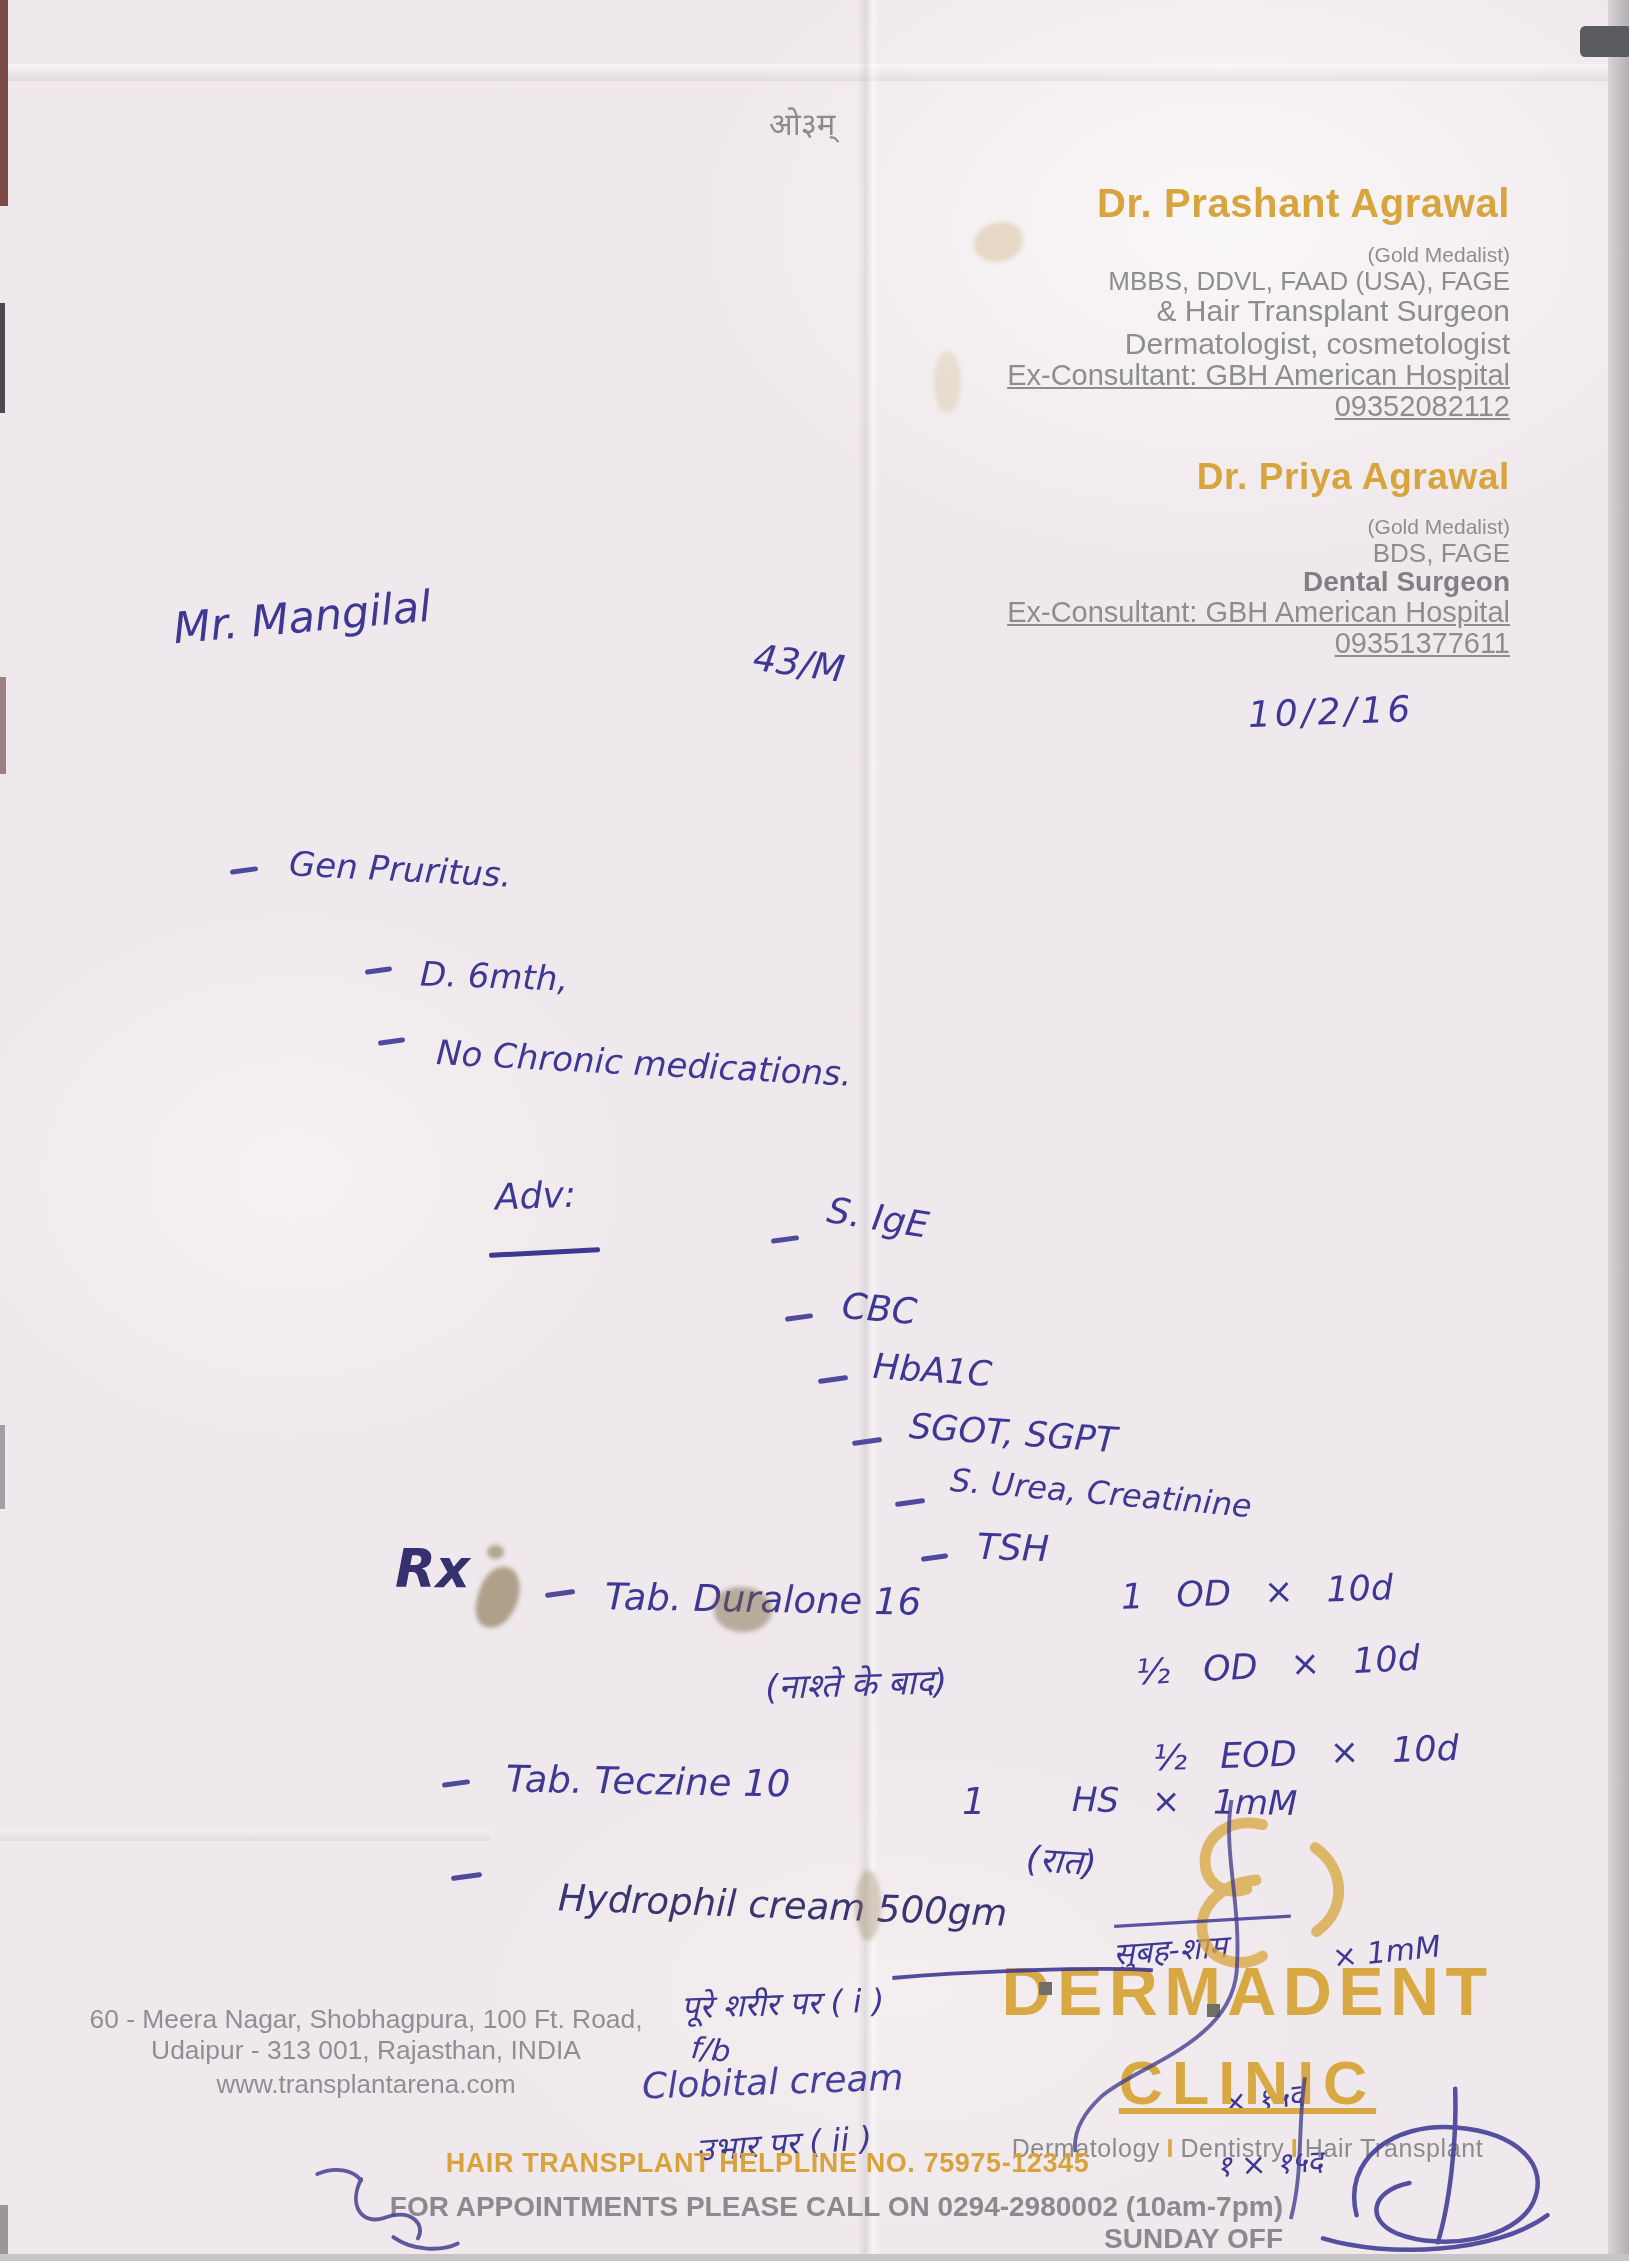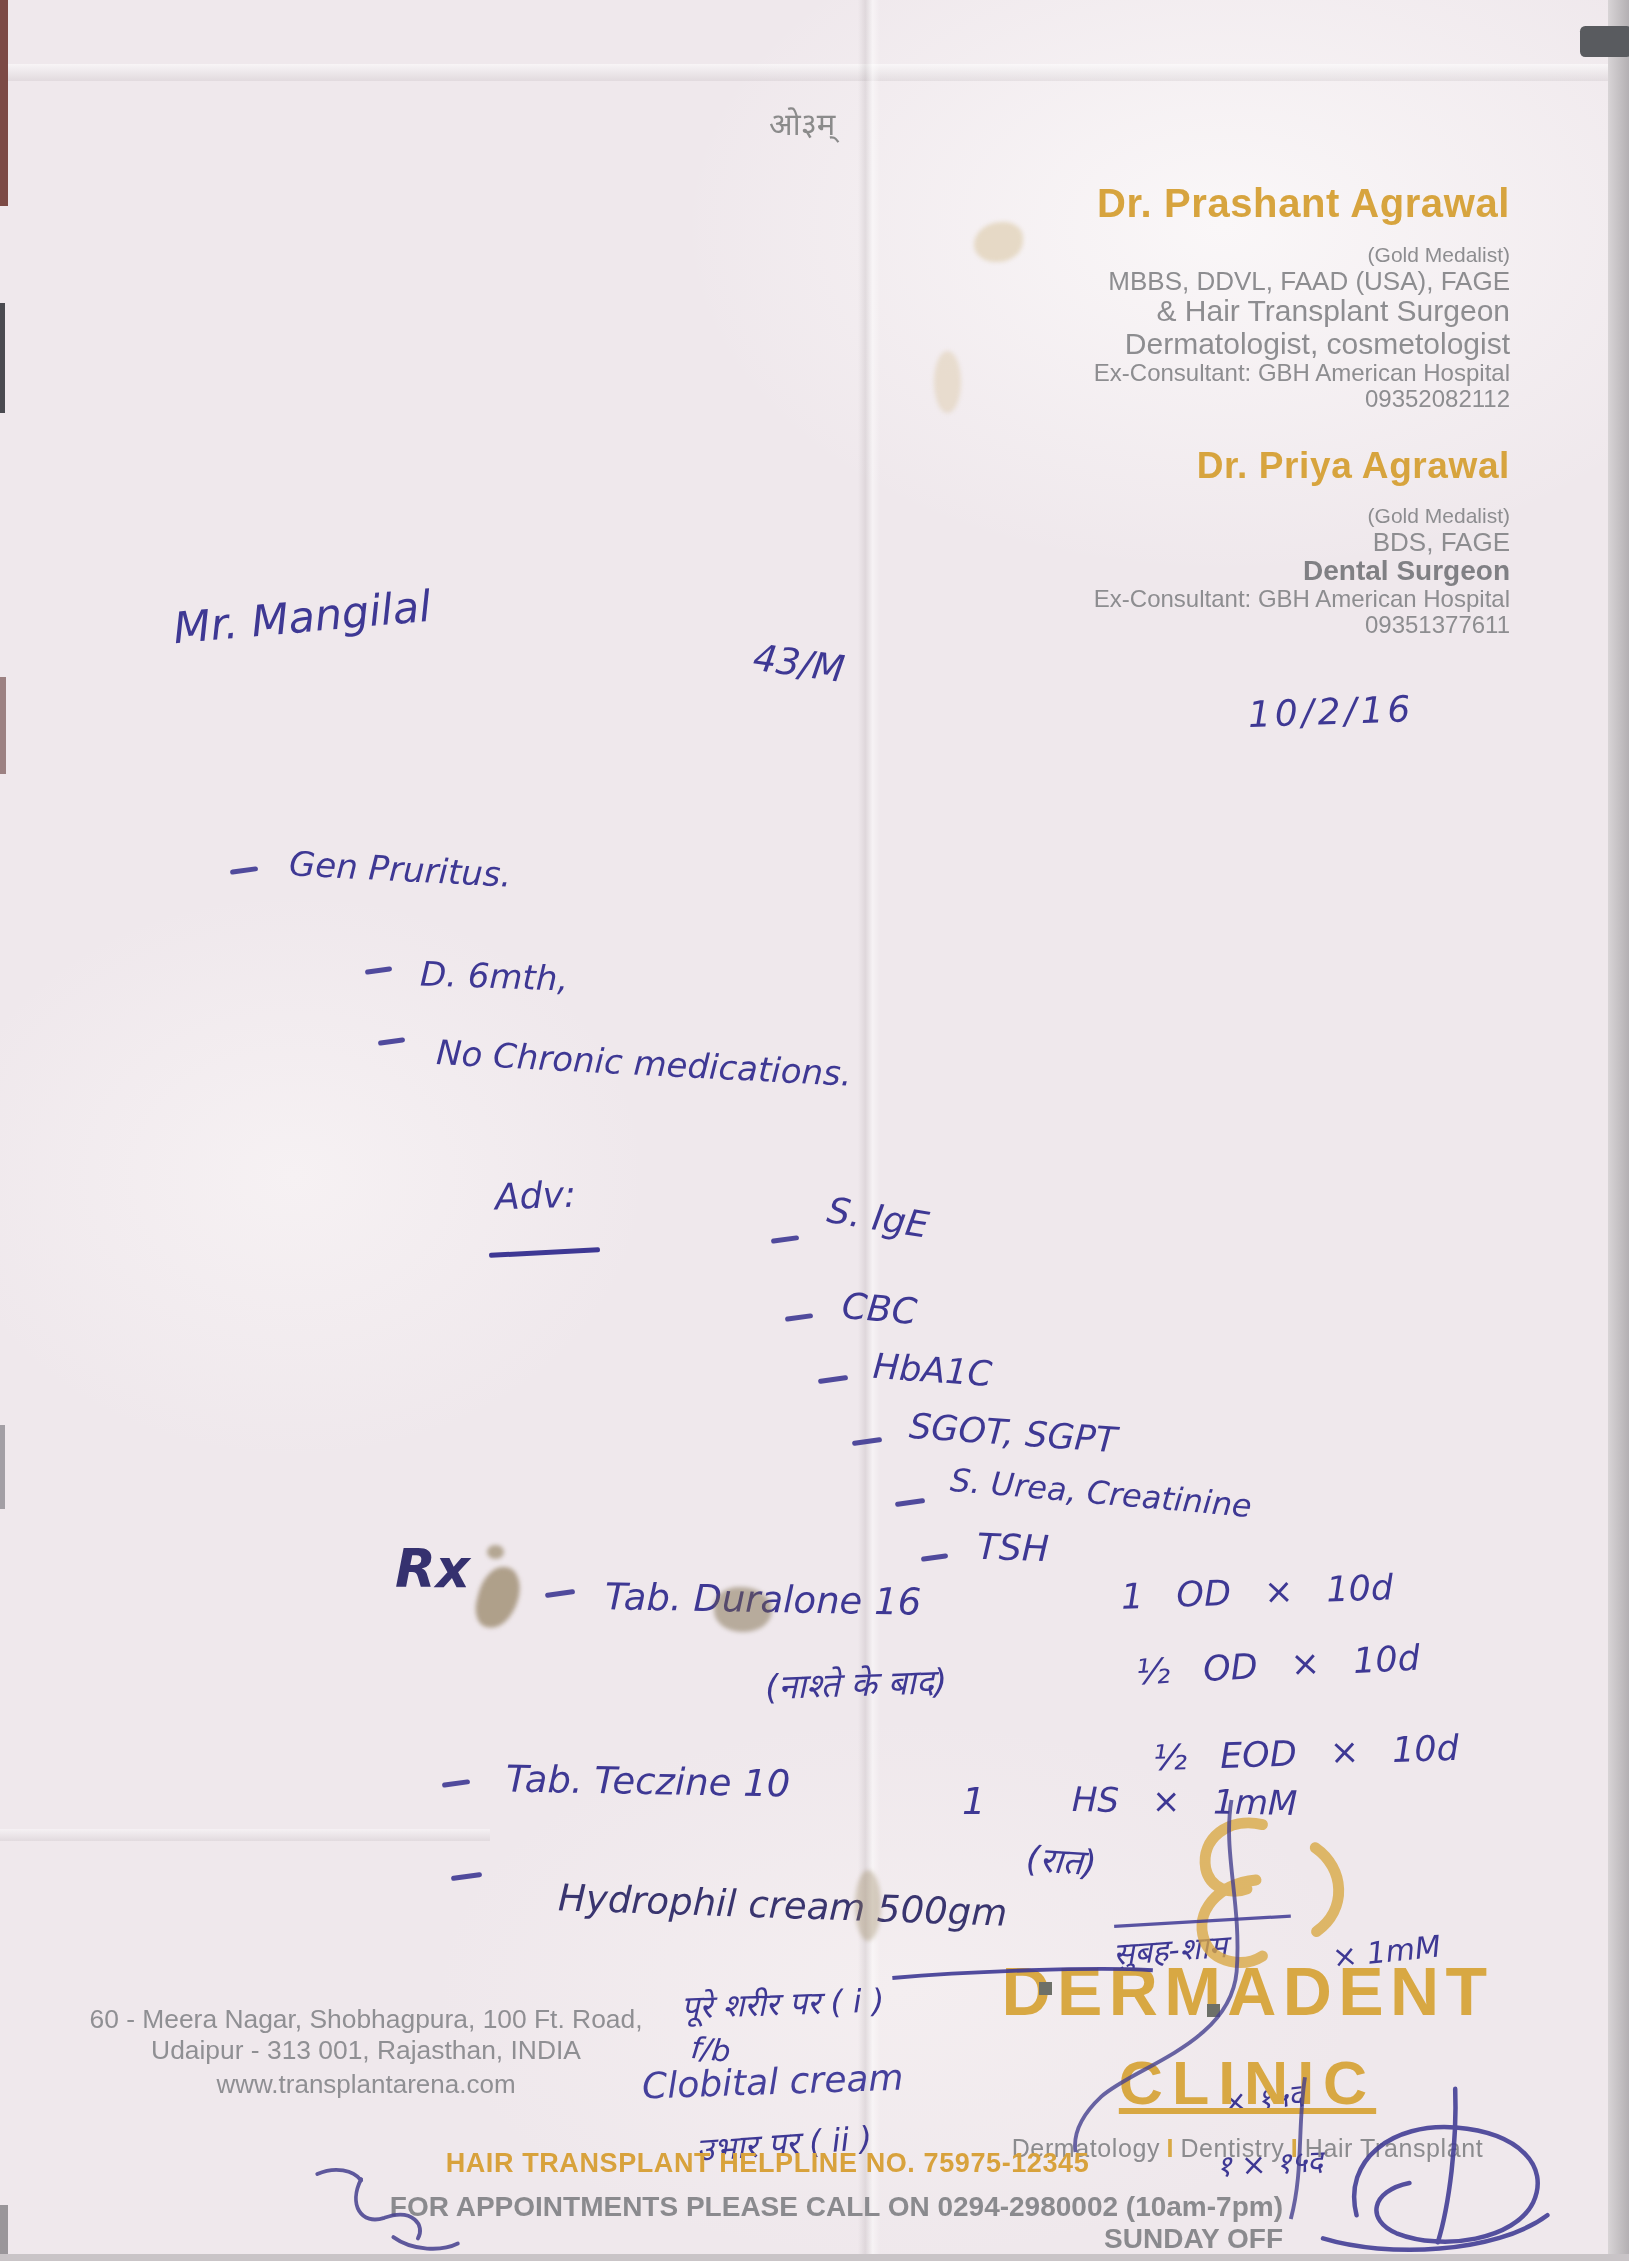--- a/index.html
+++ b/index.html
@@ -14,21 +14,21 @@
   
   .print{color:#8d8d90;}
   .gold{color:#d7a43e;}
   .letterhead{position:absolute;top:182px;right:120px;text-align:right;line-height:1.08;}
   .lh-name1{font-size:40px;font-weight:bold;letter-spacing:0.6px;margin-bottom:19.3px;}
   .lh-name2{font-size:37px;font-weight:bold;letter-spacing:0.6px;margin:34px 0 19.3px 0;}
   .lh-small{font-size:21px;}
   .lh-deg{font-size:26px;}
   .lh-role{font-size:30px;}
   .lh-rolebold{font-size:28px;font-weight:bold;color:#808084;}
-  .lh-line{font-size:24px;}
+  .lh-line{font-size:29px;text-decoration:underline;}
   .om{position:absolute;left:769px;top:102px;font-size:31px;color:#8b8b8b;}
   
   .hw{position:absolute;font-family:"DejaVu Sans",sans-serif;font-style:italic;color:#3e3894;white-space:nowrap;}
   .dash{position:absolute;height:4.5px;background:#3e3894;border-radius:2.6px;transform:rotate(-8deg);opacity:.9;}
   .spread{word-spacing:22px;}
   .adv-underline{position:absolute;left:489px;top:1250px;width:111px;height:4.5px;background:#3e3894;transform:rotate(-3deg);border-radius:1.9px;}
   
   .addr{position:absolute;left:76px;top:2004px;width:580px;text-align:center;color:#8f8f93;}
   .motto{font-size:30px;color:#938457;margin-bottom:18px;}
   .addr-line{font-size:26.4px;line-height:1.18;}

